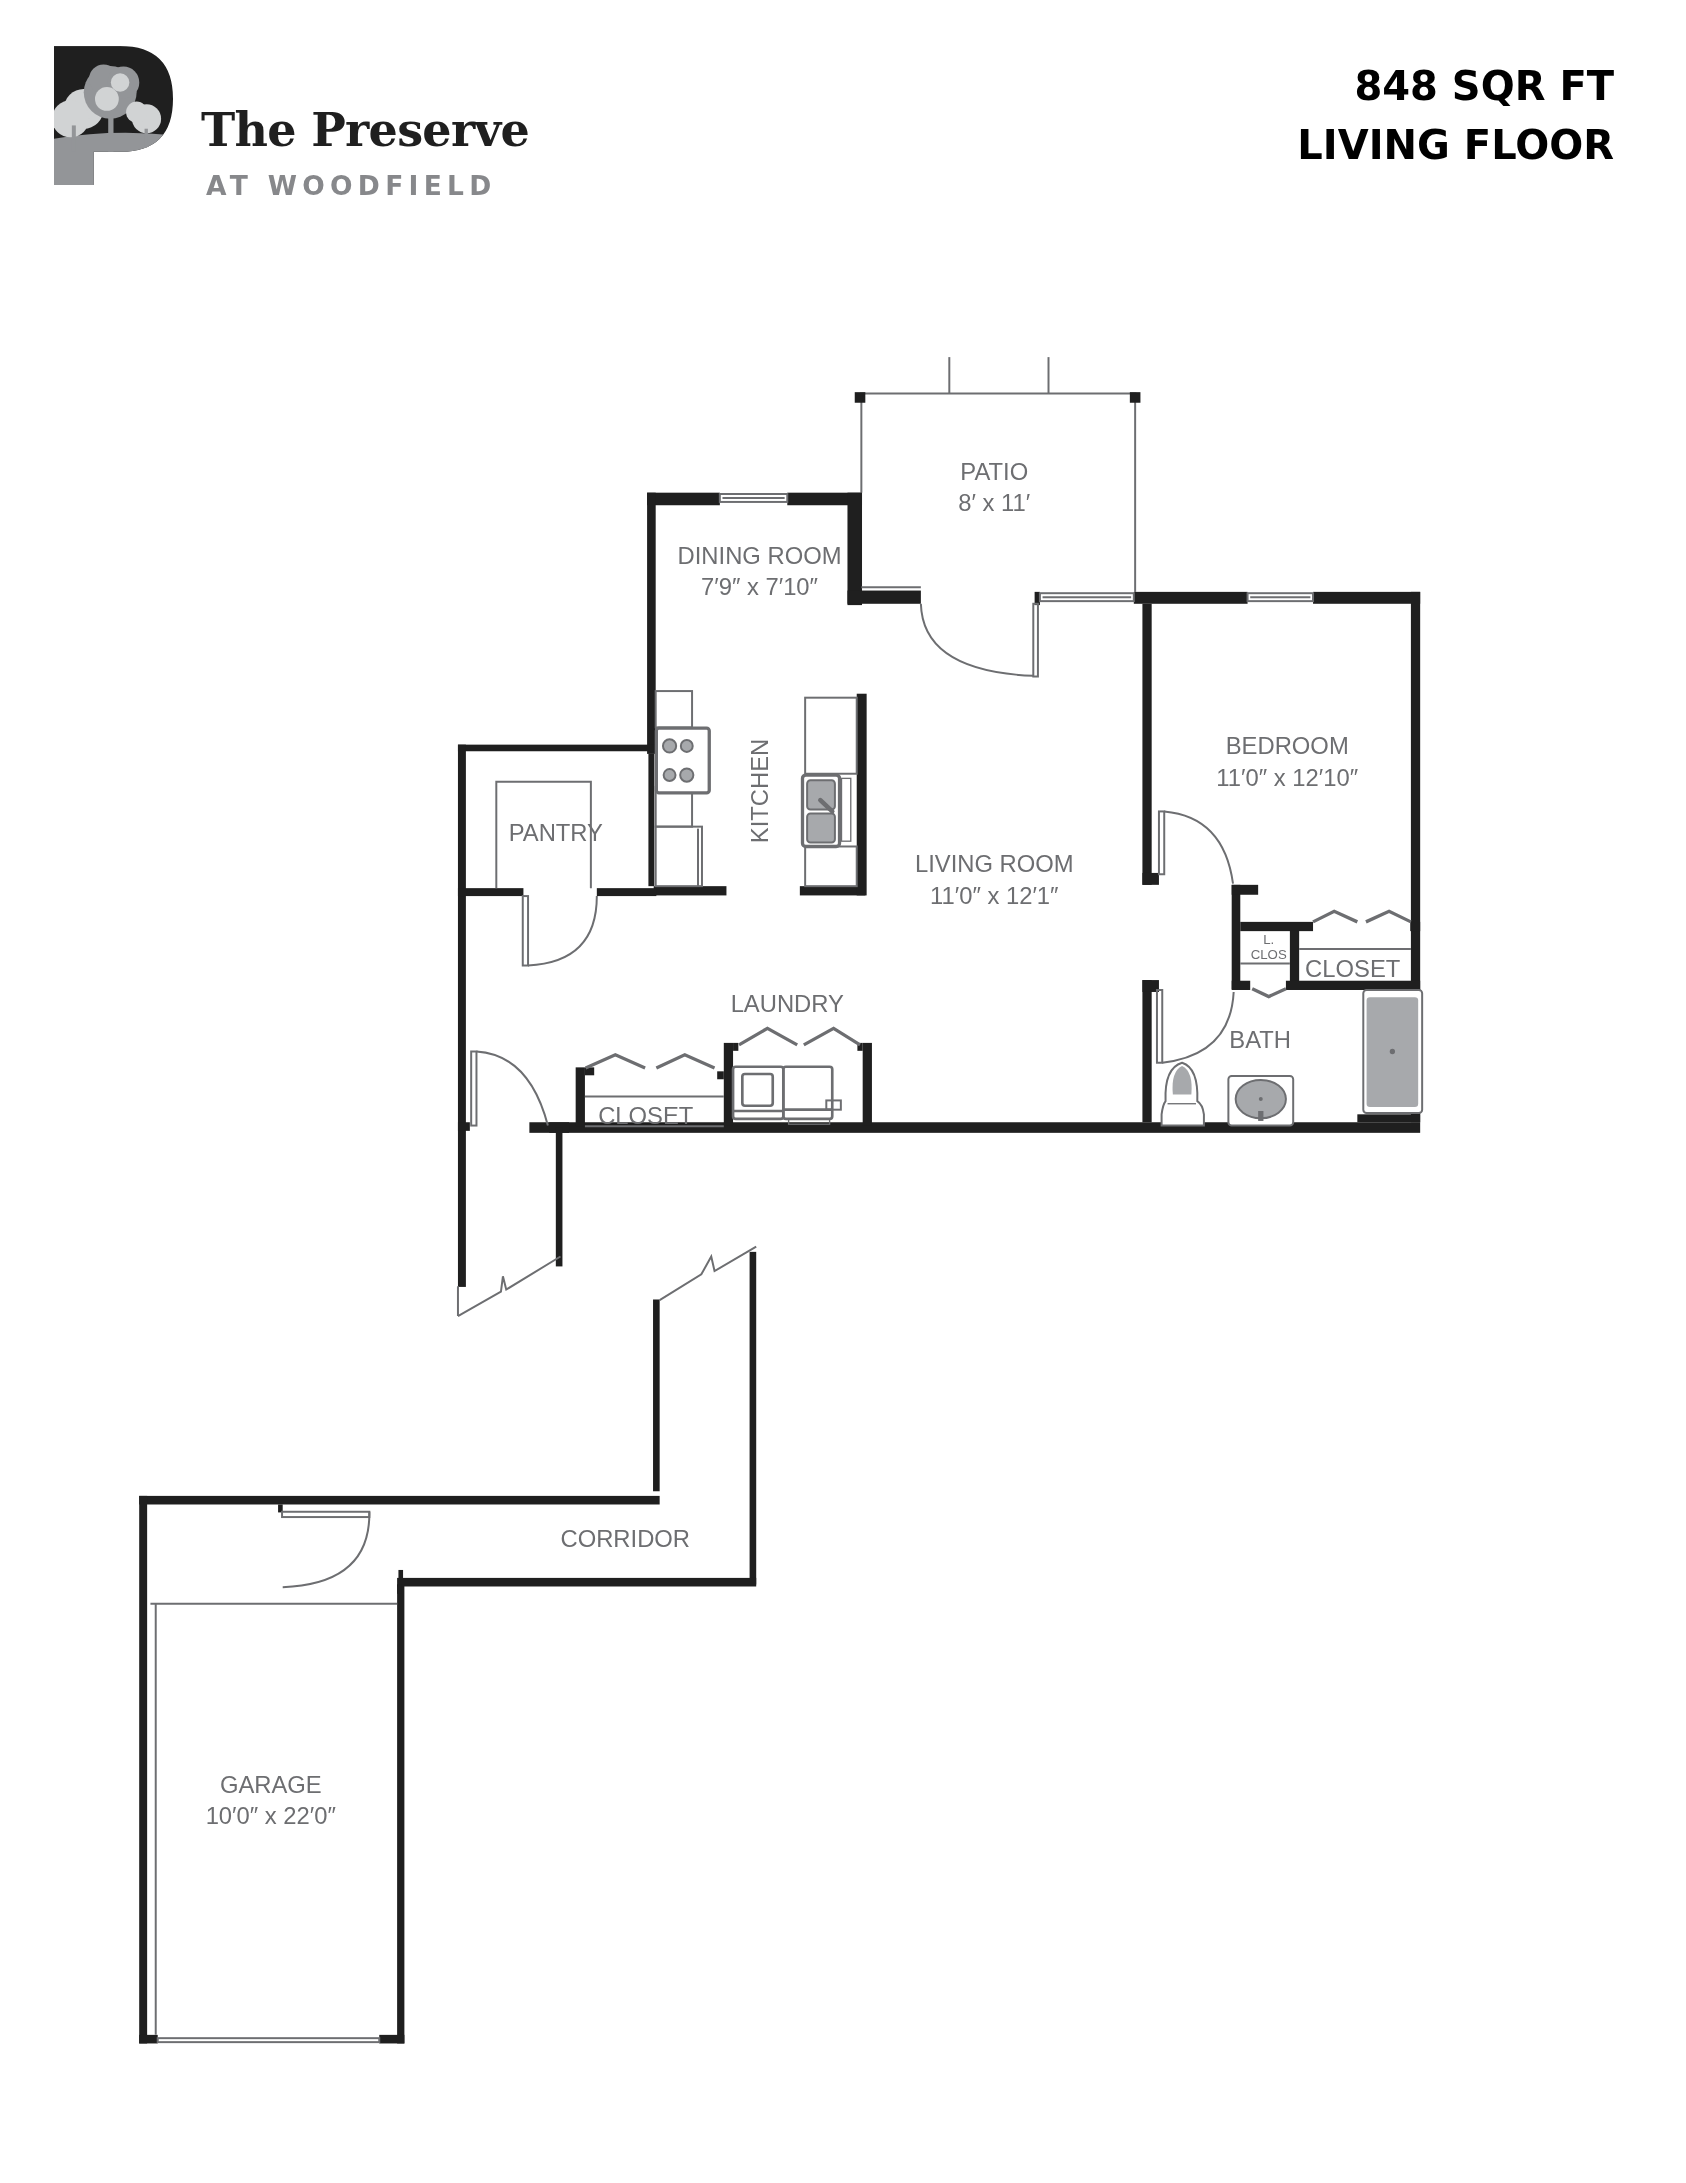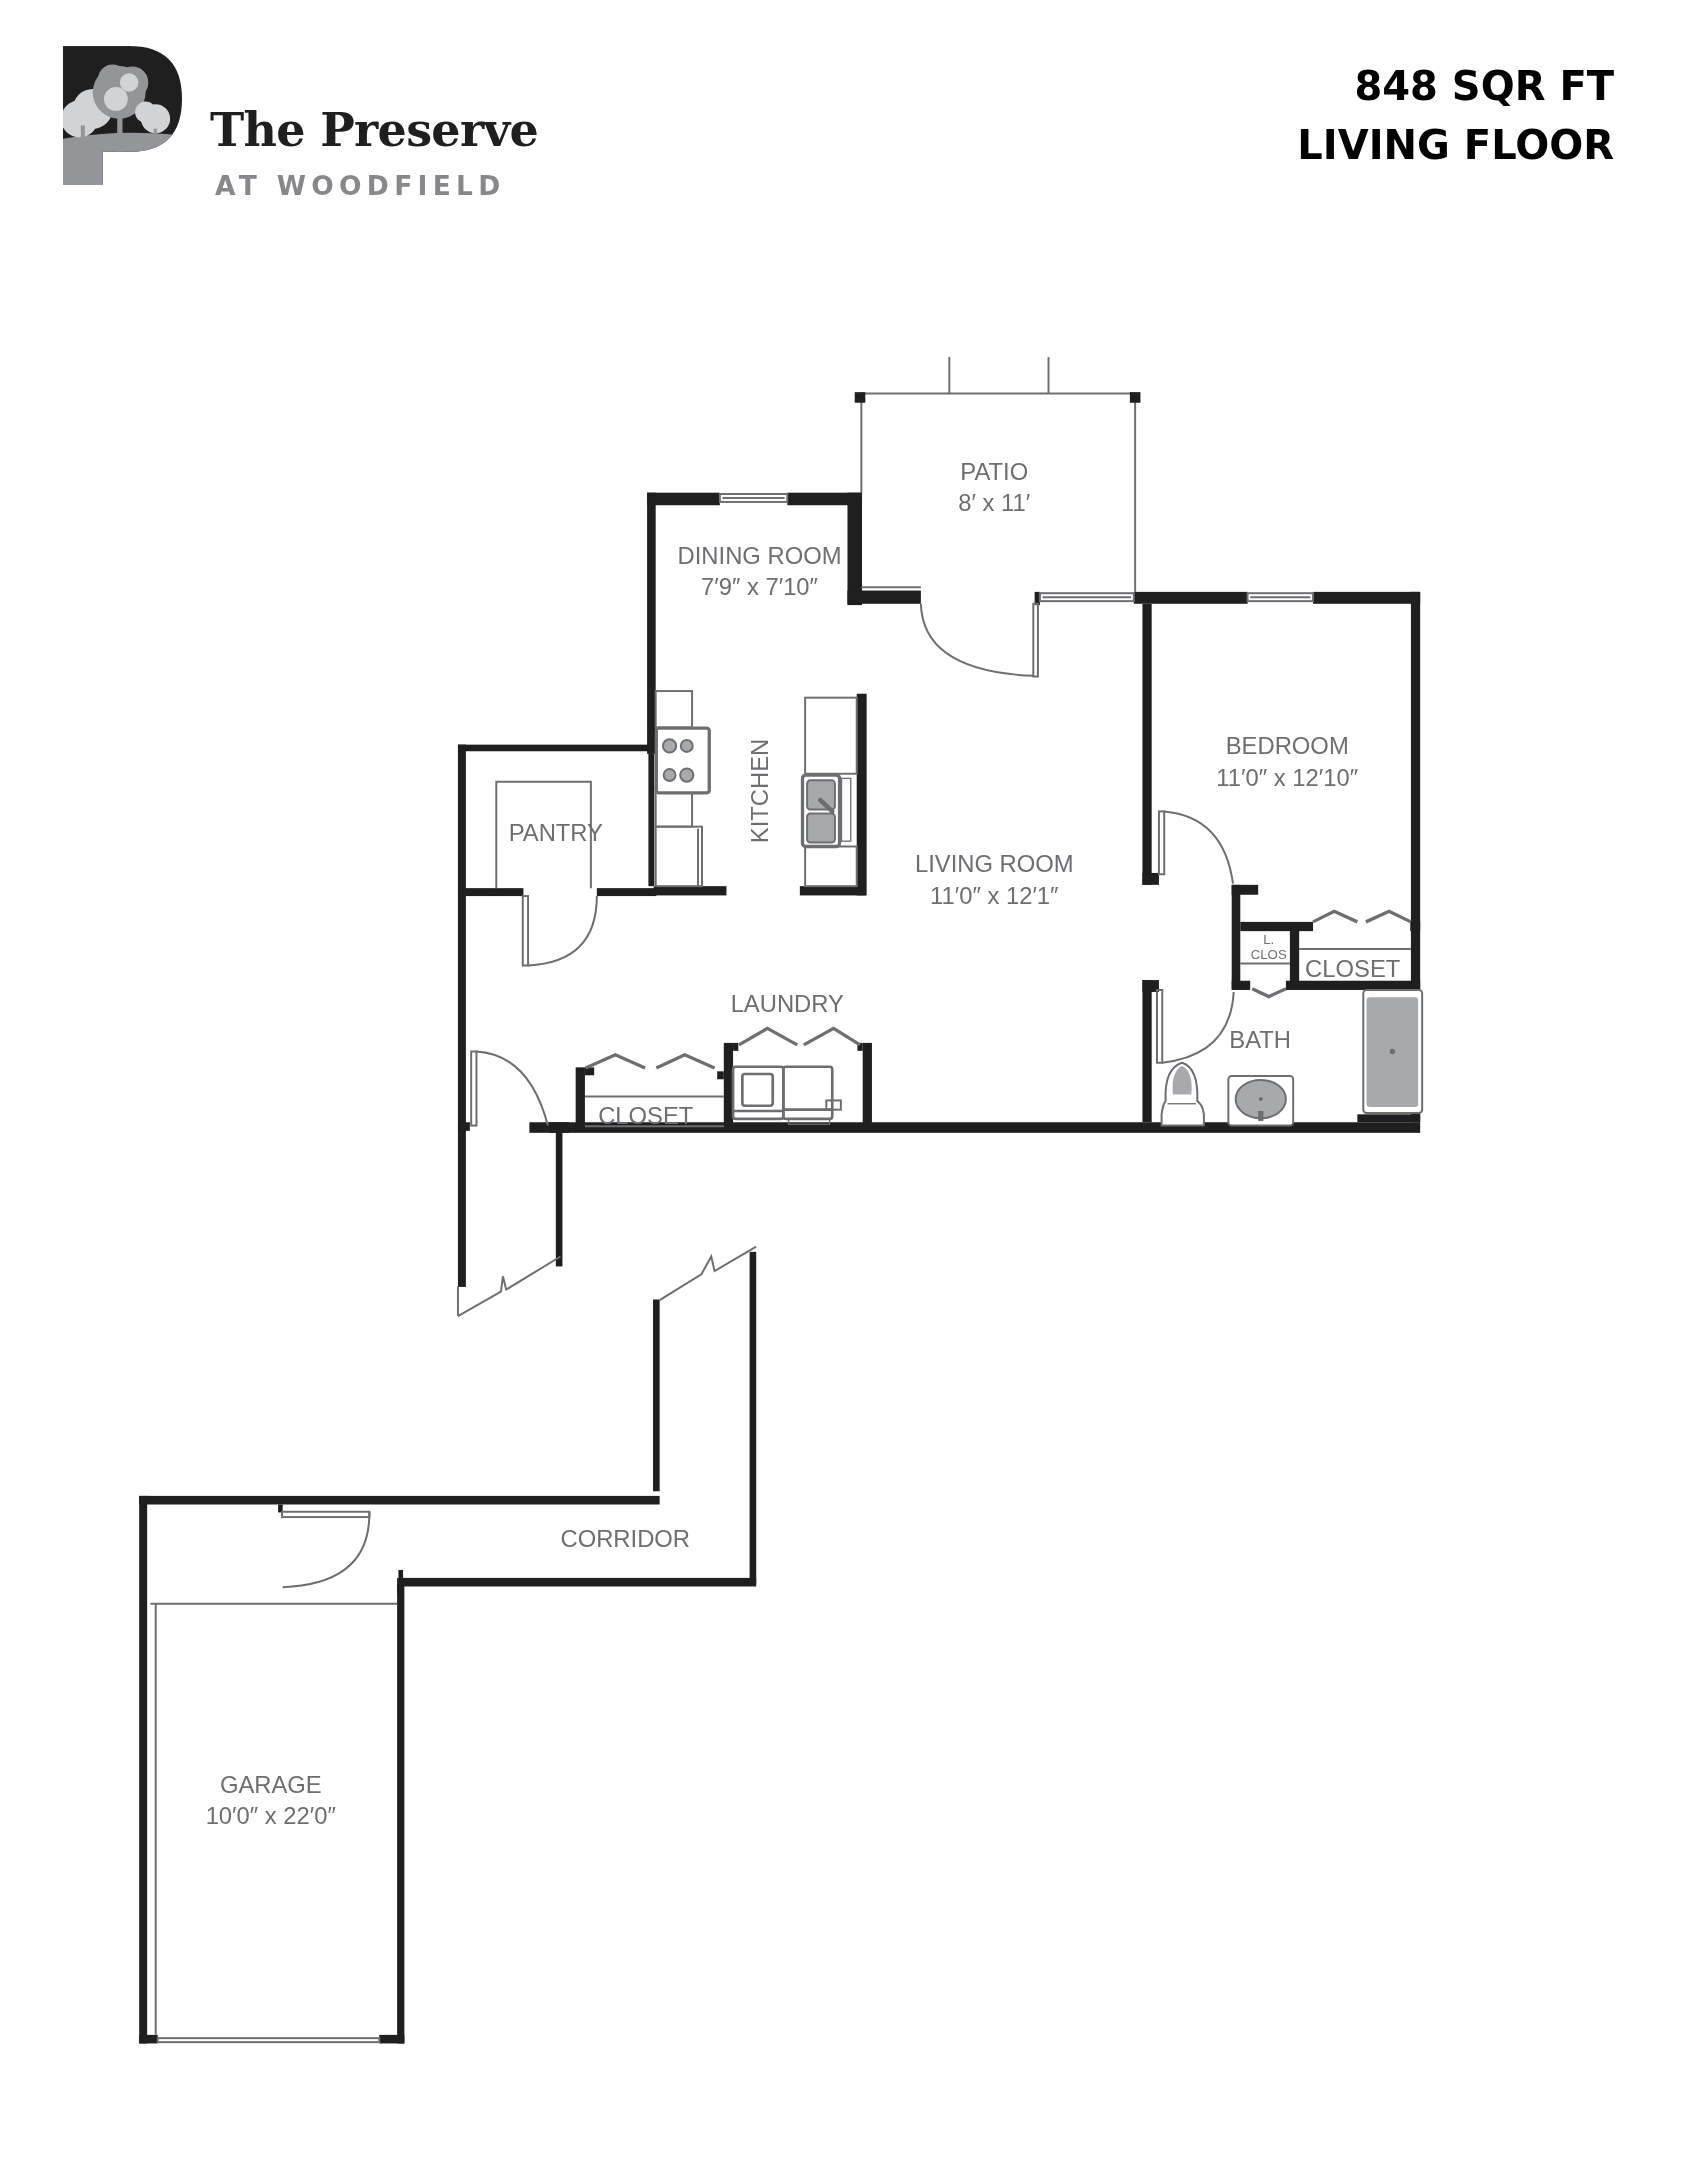--- a/index.html
+++ b/index.html
@@ -1,18 +1,18 @@
 <!DOCTYPE html>
 <html style="font-size:10.6px"><head>
   <meta charset="utf-8">
   <style>
     html, body { margin: 0; padding: 0; background: #ffffff; }
     body { width: 1687px; height: 2183px; position: relative; overflow: hidden; }
     .page { position: absolute; left: 0; top: 0; width: 1687px; height: 2183px; }
-    .brand { position: absolute; left: 63px; top: 46px; width: 463px; height: 146px; padding-left: 17px; }
+    .brand { position: absolute; left: 54px; top: 46px; width: 463px; height: 146px; padding-left: 17px; }
     .brand-logo { position: absolute; left: 0; top: 0; width: 119px; height: 139px; }
     .brand-title { position: absolute; left: 147px; top: 61px; font-family: "DejaVu Serif", "Liberation Serif", serif; font-weight: bold; font-size: 46px; color: #1f1f1f; letter-spacing: -0.7px; line-height: 1; white-space: nowrap; }
     .brand-sub { position: absolute; left: 152px; top: 127px; font-family: "DejaVu Sans", "Liberation Sans", sans-serif; font-weight: bold; font-size: 26.5px; color: #87888b; letter-spacing: 5.3px; line-height: 1; white-space: nowrap; text-align: center; }
     .specs { position: absolute; right: 73px; top: 57px; text-align: right; font-family: "DejaVu Sans", "Liberation Sans", sans-serif; font-weight: bold; color: #000000; font-size: 40px; line-height: 59px; }
     .specs div { white-space: nowrap; }
     .plan { position: absolute; left: 0; top: 0; width: 1687px; height: 2183px; }
     .room-label { font-family: "Liberation Sans", "DejaVu Sans", sans-serif; fill: #6d6e71; text-anchor: middle; }
   </style>
 </head>
 <body>

